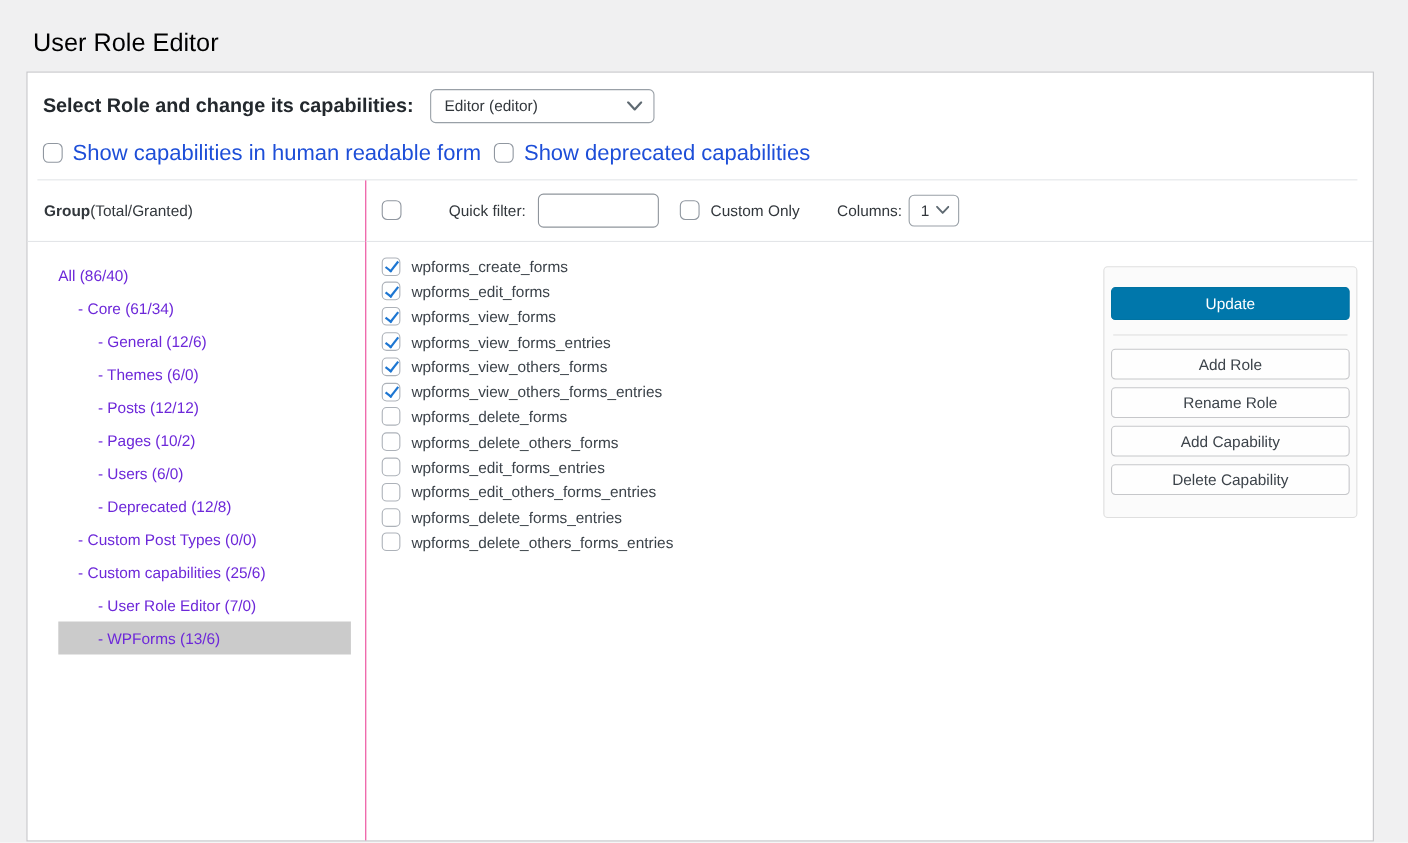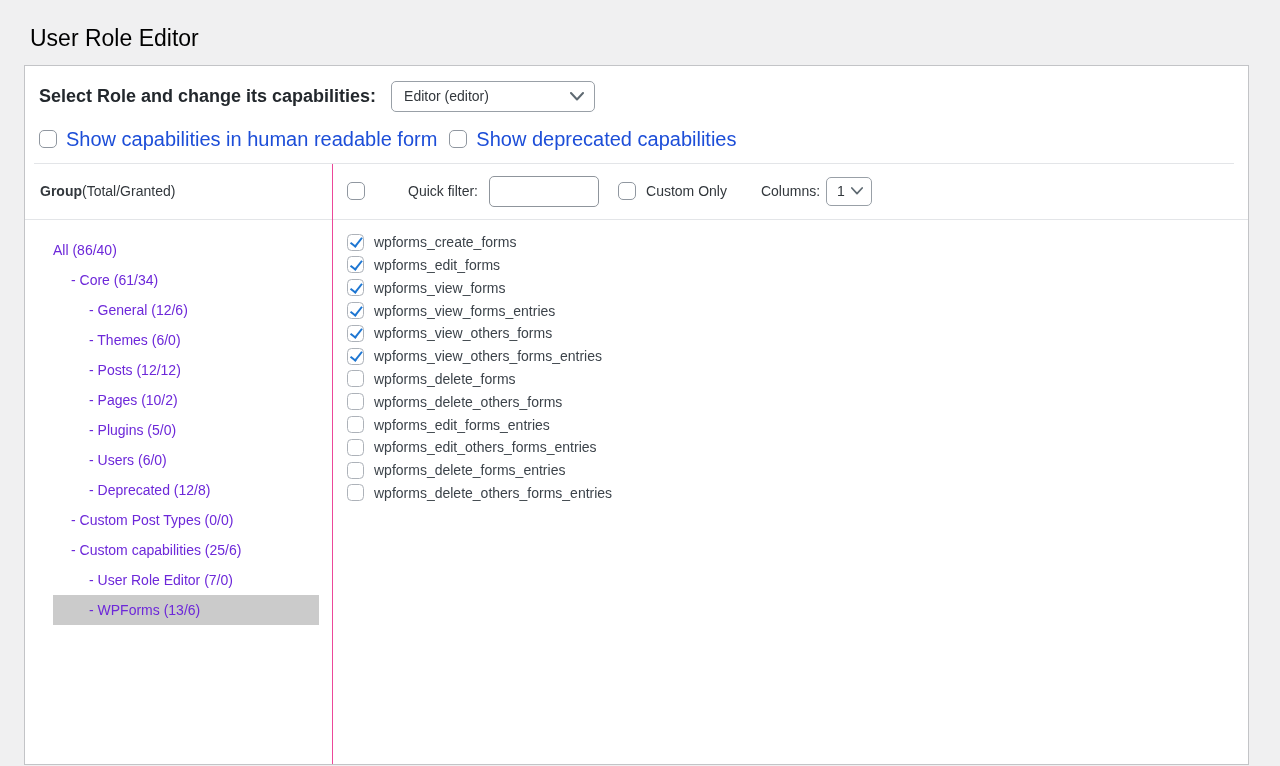--- a/index.html
+++ b/index.html
@@ -159,21 +159,20 @@
         <b>Group</b>
           <span> (Total/Granted)</span>
       </div>
       <div class="tree">
         <div class="tree-item lvl0" data-selected="false">All (86/40)</div>
         <div class="tree-item lvl1" data-selected="false">- Core (61/34)</div>
         <div class="tree-item lvl2" data-selected="false">- General (12/6)</div>
         <div class="tree-item lvl2" data-selected="false">- Themes (6/0)</div>
         <div class="tree-item lvl2" data-selected="false">- Posts (12/12)</div>
         <div class="tree-item lvl2" data-selected="false">- Pages (10/2)</div>
-        <div class="tree-item lvl2" data-selected="false">- Plugins (5/0)</div>
         <div class="tree-item lvl2" data-selected="false">- Users (6/0)</div>
         <div class="tree-item lvl2" data-selected="false">- Deprecated (12/8)</div>
         <div class="tree-item lvl1" data-selected="false">- Custom Post Types (0/0)</div>
         <div class="tree-item lvl1" data-selected="false">- Custom capabilities (25/6)</div>
         <div class="tree-item lvl2" data-selected="false">- User Role Editor (7/0)</div>
         <div class="tree-item lvl2" data-selected="true">- WPForms (13/6)</div>
       </div>
     </div>
 
     <div class="right-col">
@@ -237,17 +236,25 @@
           <div class="cap-row">
             <span class="cap-cb" data-checked="false"></span>
             <span class="cap-label">wpforms_delete_forms_entries</span>
           </div>
           <div class="cap-row">
             <span class="cap-cb" data-checked="false"></span>
             <span class="cap-label">wpforms_delete_others_forms_entries</span>
           </div>
         </div>
 
+        <div class="actions-panel">
+          <button class="btn btn-primary">Update</button>
+          <div class="btn-divider"></div>
+          <button class="btn btn-secondary">Add Role</button>
+          <button class="btn btn-secondary">Rename Role</button>
+          <button class="btn btn-secondary">Add Capability</button>
+          <button class="btn btn-secondary">Delete Capability</button>
+        </div>
       </div>
     </div>
 
   </div>
 </div>
 
 </body></html>

